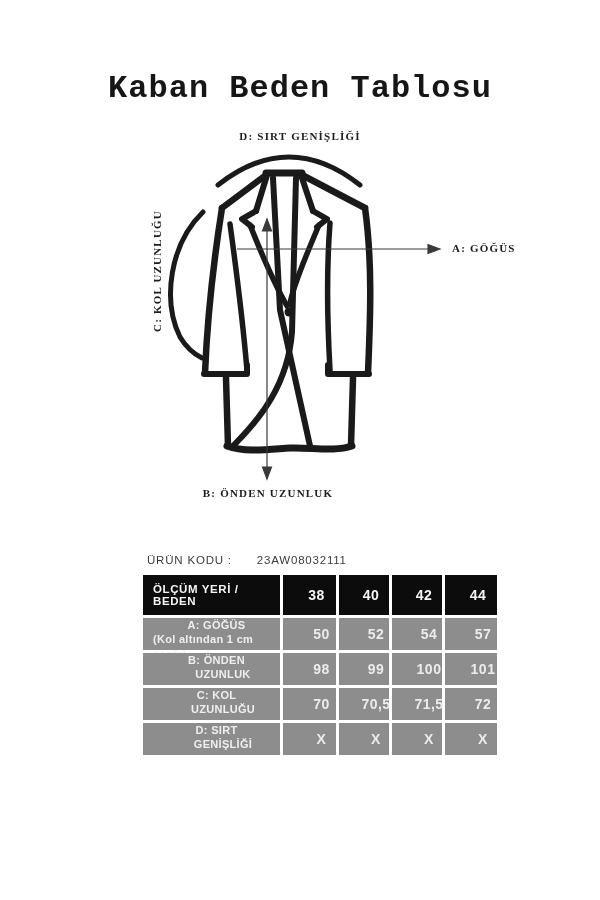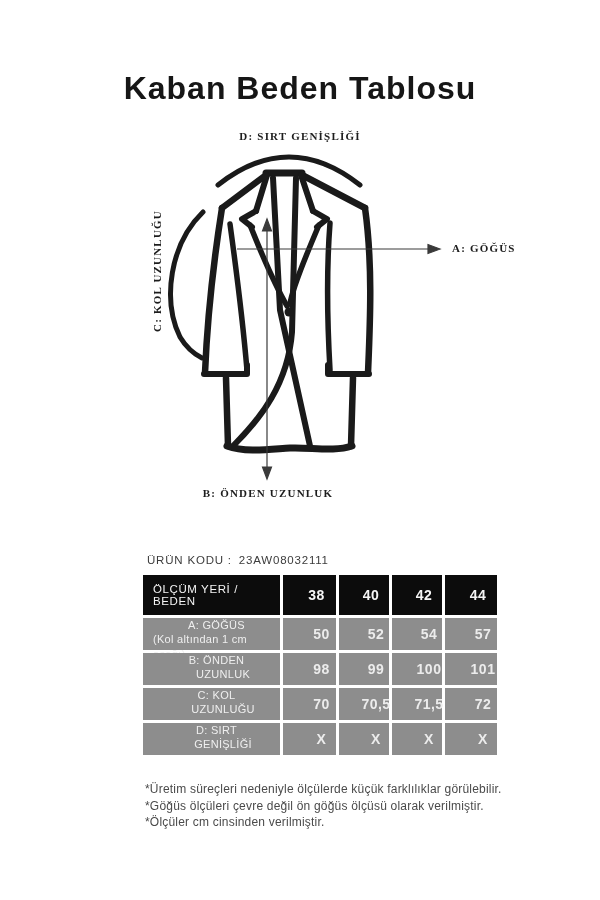--- a/index.html
+++ b/index.html
@@ -2,49 +2,49 @@
 <html><head>
 <meta charset="utf-8">
 <style>
   html,body{margin:0;padding:0;background:#ffffff;}
   .page{
     position:relative;width:600px;height:900px;background:#ffffff;overflow:hidden;
     font-family:"Liberation Sans",sans-serif;color:#1a1a1a;
   }
   .page-title{
     position:absolute;left:0;top:70px;width:600px;text-align:center;margin:0;
-    font-family:Liberation Sans, sans-serif;font-weight:bold;font-size:32px;
+    font-family:Liberation Mono, monospace;font-weight:bold;font-size:32px;
     letter-spacing:1px;color:#161616;
   }
   
   .dlabel{
     position:absolute;font-family:"Liberation Serif",serif;font-weight:bold;
     font-size:11px;letter-spacing:1.2px;color:#1d1d1d;white-space:nowrap;
   }
   .dlabel-top{left:300px;top:130px;transform:translateX(-50%);}
   .dlabel-right{left:452px;top:242px;}
   .dlabel-left{left:157px;top:271px;transform:translate(-50%,-50%) rotate(-90deg);}
   .dlabel-bottom{left:268px;top:487px;transform:translateX(-50%);}
   .coat-svg{position:absolute;left:140px;top:140px;}
   
   .product-code{
     position:absolute;left:147px;top:554px;font-size:11.5px;letter-spacing:.8px;
     color:#3c3c3c;
   }
-  .product-code .val{margin-left:7px;}
+  .product-code .val{margin-left:25px;}
   
   .size-table{
     position:absolute;left:143px;top:575px;
     display:grid;
     grid-template-columns:137px 53px 50px 50px 52px;
     grid-auto-rows:auto;
     gap:3px;
     background:#ffffff;
   }
-  .cell{display:flex;align-items:center;justify-content:center;}
+  .cell{display:flex;align-items:center;justify-content:center;font-weight:bold;}
   .cell.head{background:#0c0c0c;color:#f5f5f5;height:40px;}
   .cell.body{background:#8d8d8d;color:#efefef;height:32px;padding-left:24px;}
   .cell.label-col{justify-content:flex-start;padding-left:10px;box-sizing:border-box;}
   .head.label-col{font-size:11.5px;letter-spacing:.6px;}
   .head.size-col{font-size:14px;font-weight:bold;letter-spacing:.5px;padding-left:14px;}
   .body.value-col{font-size:14px;font-weight:bold;letter-spacing:.5px;color:#ececec;}
   .row-label{display:flex;flex-direction:column;font-size:11px;line-height:1.3;letter-spacing:.3px;}
   .row-label .l2.indent{padding-left:13px;}
   
   .footnotes{
@@ -151,19 +151,14 @@
     <div class="cell body label-col row-label">
       <span class="l1">D: SIRT</span>
       <span class="l2 indent">GENİŞLİĞİ</span>
     </div>
     <div class="cell body value-col">X</div>
     <div class="cell body value-col">X</div>
     <div class="cell body value-col">X</div>
     <div class="cell body value-col">X</div>
   </div>
 
-  <div class="footnotes">
-    <div>*Üretim süreçleri nedeniyle ölçülerde küçük farklılıklar görülebilir.</div>
-    <div>*Göğüs ölçüleri çevre değil ön göğüs ölçüsü olarak verilmiştir.</div>
-    <div>*Ölçüler cm cinsinden verilmiştir.</div>
-  </div>
 
 </div>
 
 </body></html>

